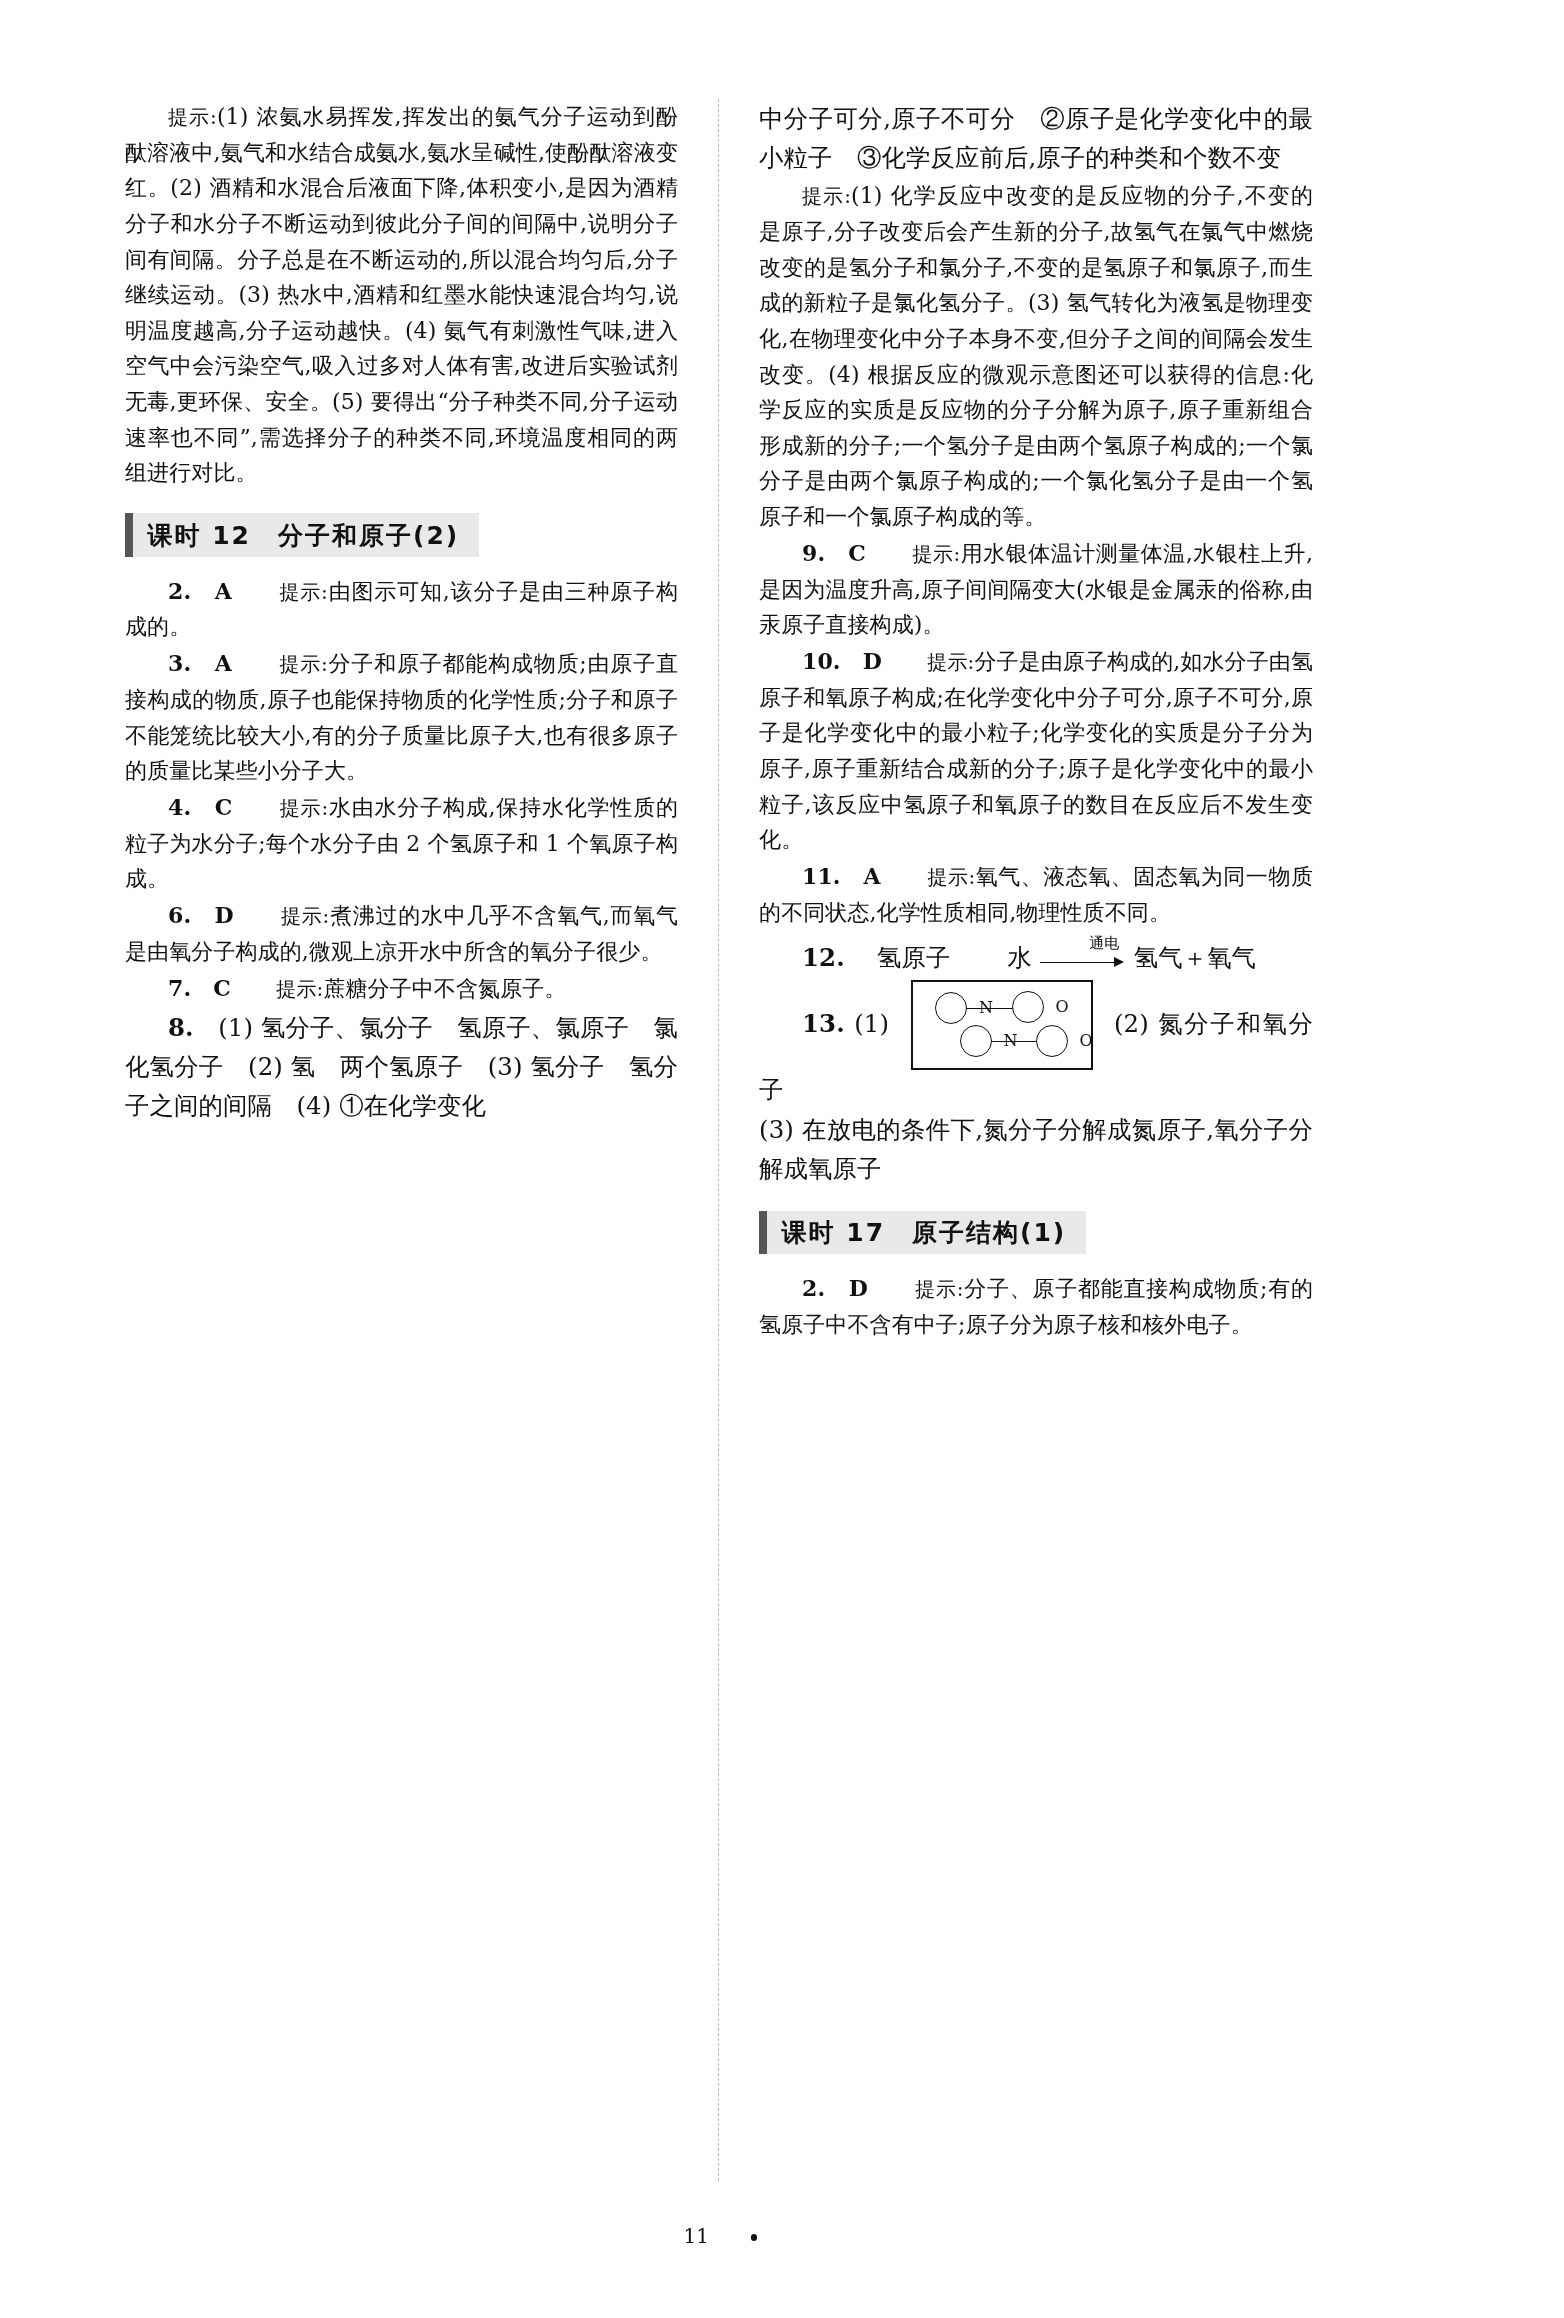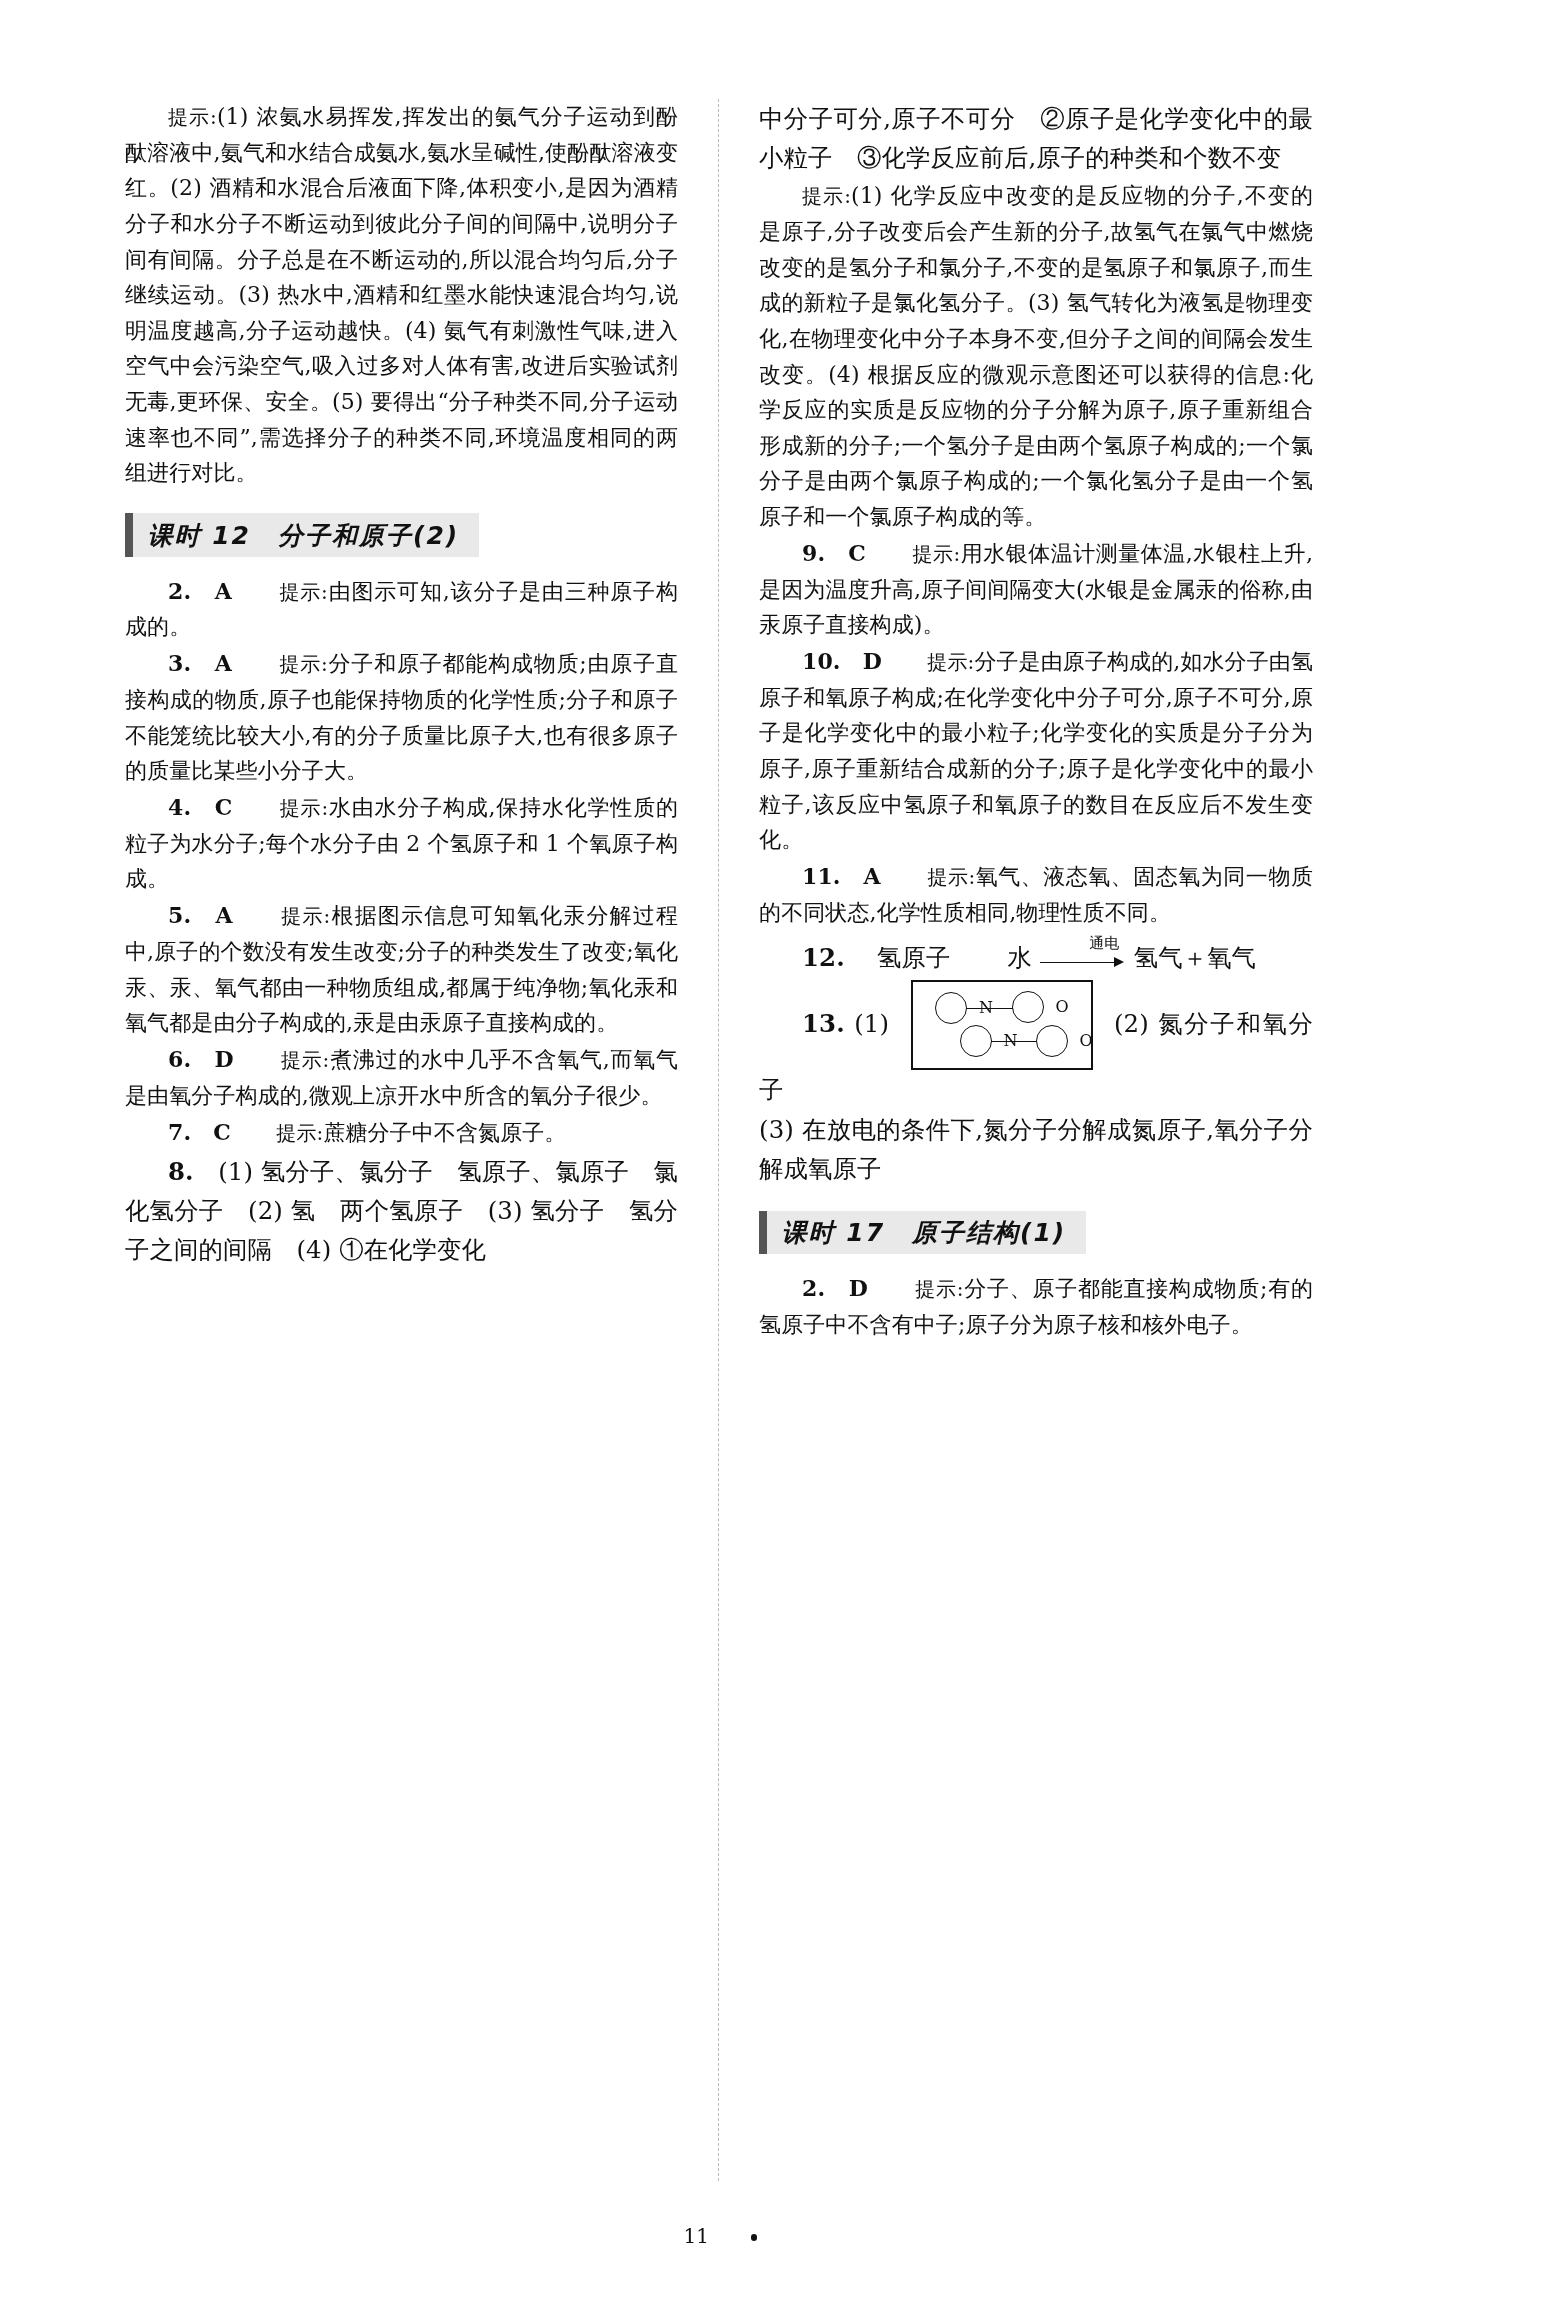--- a/index.html
+++ b/index.html
@@ -66,21 +66,20 @@
   }
   .section-title .inner {
     display: inline-block;
     background: #e9e9e9;
     border-left: 8px solid #555;
     padding: 5.3px 20px 5.3px 14.5px;
     font-size: 25px;
     font-weight: bold;
     letter-spacing: 2px;
     font-family: "DejaVu Sans", "Liberation Sans", sans-serif;
-    font-style: italic;
   }
   .big {
     font-size: 24.4px;
     line-height: 1.6;
   }
   .eq-line {
     font-size: 24.4px;
     line-height: 1.7;
     margin-top: 6.6px;
   }
@@ -184,21 +183,20 @@
         <span class="inner">课时 12　分子和原子(2)</span>
       </div>
 
 
       <p class="indent2"><span class="num">2.</span>　<span class="ans">A</span>　　<span class="hint">提示:</span><span>由图示可知,该分子是由三种原子构成的。</span></p>
 
       <p class="indent2"><span class="num">3.</span>　<span class="ans">A</span>　　<span class="hint">提示:</span><span>分子和原子都能构成物质;由原子直接构成的物质,原子也能保持物质的化学性质;分子和原子不能笼统比较大小,有的分子质量比原子大,也有很多原子的质量比某些小分子大。</span></p>
 
       <p class="indent2"><span class="num">4.</span>　<span class="ans">C</span>　　<span class="hint">提示:</span><span>水由水分子构成,保持水化学性质的粒子为水分子;每个水分子由 2 个氢原子和 1 个氧原子构成。</span></p>
 
-      <p class="indent2"><span class="num">5.</span>　<span class="ans">A</span>　　<span class="hint">提示:</span><span>根据图示信息可知氧化汞分解过程中,原子的个数没有发生改变;分子的种类发生了改变;氧化汞、汞、氧气都由一种物质组成,都属于纯净物;氧化汞和氧气都是由分子构成的,汞是由汞原子直接构成的。</span></p>
 
       <p class="indent2"><span class="num">6.</span>　<span class="ans">D</span>　　<span class="hint">提示:</span><span>煮沸过的水中几乎不含氧气,而氧气是由氧分子构成的,微观上凉开水中所含的氧分子很少。</span></p>
 
       <p class="indent2"><span class="num">7.</span>　<span class="ans">C</span>　　<span class="hint">提示:</span><span>蔗糖分子中不含氮原子。</span></p>
 
       <p class="indent2 big"><span class="num">8.</span>　<span>(1) 氢分子、氯分子　氢原子、氯原子　氯化氢分子　(2) 氢　两个氢原子　(3) 氢分子　氢分子之间的间隔　(4) ①在化学变化</span></p>
 
     </div>
 
     <div class="col right">

